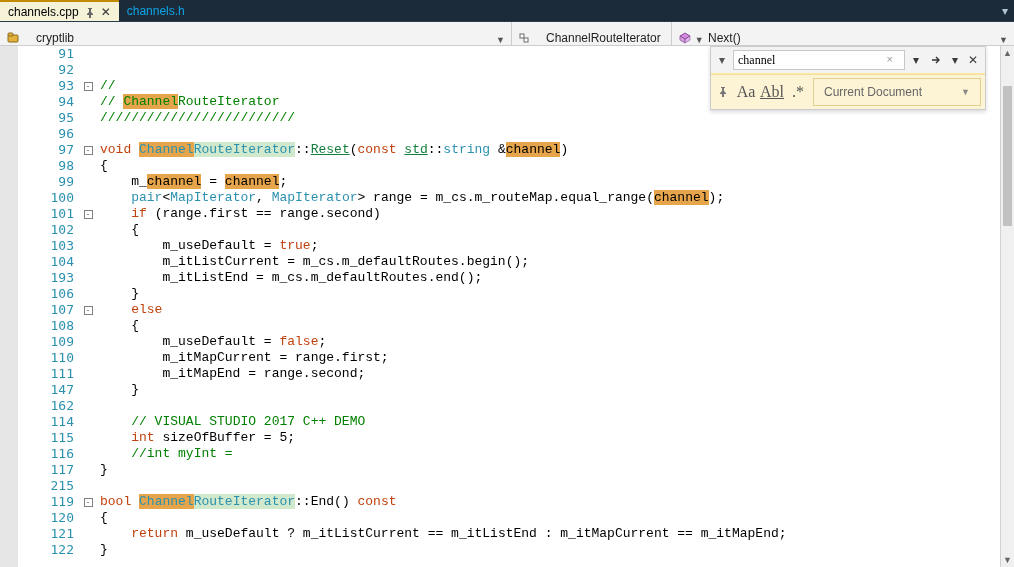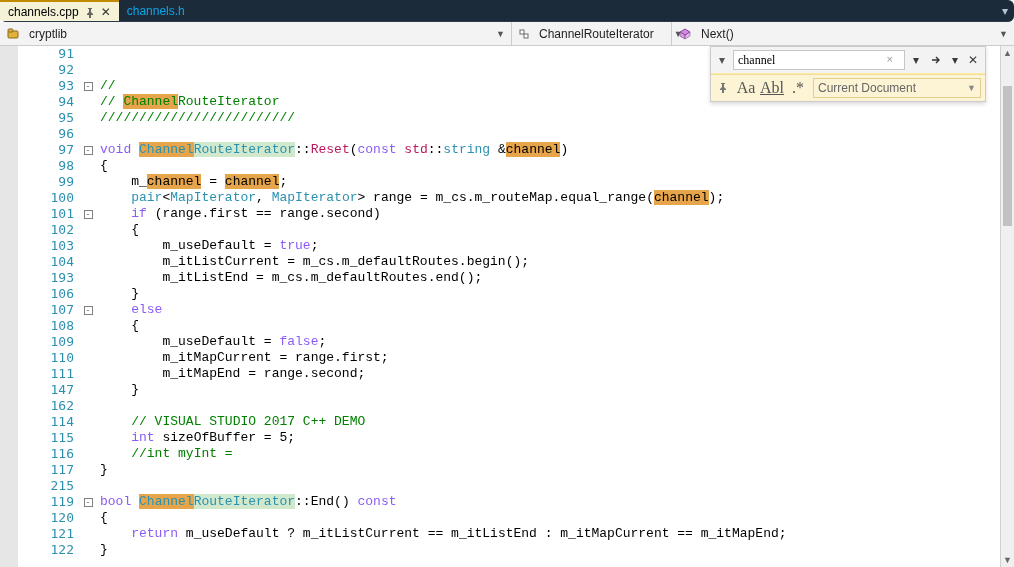--- a/index.html
+++ b/index.html
@@ -1,30 +1,30 @@
 <!DOCTYPE html>
 <html><head>
 <meta charset="utf-8">
 <style>
   * { margin: 0; padding: 0; box-sizing: border-box; }
   html, body { width: 1014px; height: 567px; overflow: hidden; font-family: "Segoe UI", Tahoma, sans-serif; font-size: 12px; background: #fff; }
 
   
-  .tabstrip { height: 22px; background: #1b2b3a; display: flex; align-items: stretch; border-bottom: 1px solid #2b3a4a; border-radius: 6px; }
+  .tabstrip { height: 22px; background: #1b2b3a; display: flex; align-items: stretch; border-bottom: 1px solid #2b3a4a; }
   .tab { display: flex; align-items: center; padding: 0 8px; color: #0ea5e9; cursor: pointer; font-size: 12px; gap: 6px; }
   .tab.active { background: #f6f2d8; color: #000; border-top: 2px solid #c28a00; }
   .tab .pin { width: 10px; height: 10px; display: inline-block; }
   .tab .pin svg { width: 10px; height:10px; fill: #666; }
   .tab .close { width: 10px; height: 10px; display:inline-flex; align-items:center; justify-content:center; color:#333; }
   .tabstrip .spacer { flex: 1; }
   .tabstrip .overflow { width: 18px; display:flex; align-items:center; justify-content:center; color:#b0c4d6; }
 
   
   .navbar { height: 24px; background: #f3f3f3; border-bottom: 1px solid #cccccc; display:flex; align-items:stretch; }
-  .navbox { display:flex; align-items:center; padding: 0 6px; border-right: 1px solid #cccccc; gap: 9px; color: #1e1e1e; cursor: pointer; }
+  .navbox { display:flex; align-items:flex-end; padding: 0 6px; border-right: 1px solid #cccccc; gap: 16px; color: #1e1e1e; cursor: pointer; }
   .navbox .drop { margin-left: 2px; color:#555; font-size:9px; }
   .navbox.project { width: 512px; }
   .navbox.class   { width: 160px; }
   .navbox.func    { flex: 1; border-right: none; }
   .nav-ico { width: 14px; height: 14px; display:inline-flex; align-items:center; justify-content:center; }
   .nav-ico.proj svg rect { fill:#e3b03a; stroke:#8a6d1f; }
   .nav-ico.func svg { }
   .nav-ico.func .cube { fill:#d28be0; stroke:#8a4a9a; }
 
   
@@ -33,45 +33,45 @@
   .foldcol { width: 16px; background:#ffffff; font-family: Consolas, monospace; font-size:10px; color:#808080; text-align:center; user-select:none; }
   .brk { width: 18px; background:#e6e6e6; }
   .codewrap { position:relative; flex:1; overflow:hidden; }
   .code { font-family: Consolas, "Courier New", monospace; font-size: 13px; line-height: 16px; white-space: pre; color:#000; padding-left: 4px; }
   .ln { height: 16px; display:block; }
   .gline { height: 16px; display:block; }
   .fold { height:16px; display:flex; align-items:center; justify-content:center; }
   .fold .box { width:9px; height:9px; border:1px solid #808080; font-size:8px; line-height:7px; text-align:center; color:#606060; cursor:pointer; }
 
   
-  .c-kw    { color:#8b5cf6; }
+  .c-kw    { color:#c2410c; }
   .c-cls   { color:#2b91af; }
   .c-cmt   { color:#008000; }
-  .c-id    { color:#be185d; }
+  .c-id    { color:#15803d;text-decoration:underline; }
   .c-punct { color:#000000; }
 
   
   .hl-sh   { background:#e6a54a; }            
   .hl-sel  { background:#d0e8cc; }
 
   
   .findpanel { position:absolute; top:0; right:14px; width:276px; background:#f3f3f3; border:1px solid #cccccc; box-shadow: 0 2px 4px rgba(0,0,0,.15); font-size:12px; }
   .findpanel .row { display:flex; align-items:center; padding: 3px 4px; gap:4px; border-top: 1px solid #ffe8a0; }
   .findpanel .row.first { border-top: none; border-bottom: 1px solid #ffe8a0; background:#f3f3f3; }
   .findpanel .toggle { width:14px; height:18px; display:flex; align-items:center; justify-content:center; color:#555; cursor:pointer; }
   .findpanel input.term { flex:1; height:20px; border:1px solid #c7c7c7; background:#fff; padding:0 4px; font-size:12px; font-family:"Segoe UI"; outline:none; }
   .findpanel .clr { position:absolute; right: 92px; top:6px; color:#999; cursor:pointer; font-size:11px; }
   .findpanel .ibtn { width:18px; height:20px; display:flex; align-items:center; justify-content:center; border:1px solid transparent; color:#3a3a3a; cursor:pointer; }
   .findpanel .ibtn.hist { width:14px; }
   .findpanel .ibtn.drop { width:12px; }
   .findpanel .close { width:16px; }
   .findpanel .row.second { background:#fdf4d6; border-top:1px solid #f0dfa0; }
   .findpanel .opt { width:22px; height:20px; display:flex; align-items:center; justify-content:center; border:1px solid transparent; cursor:pointer; font-size:16px; color:#555; font-family:"Segoe UI"; }
   .findpanel .opt.txt { font-family:"Segoe UI"; }
-  .findpanel .scopebox { flex:1; height:20px; border:1px solid #e0d090; background:#fdf4d6; display:flex; align-items:center; padding:0 4px; color:#666; justify-content:space-between; }
+  .findpanel .scopebox { flex:1; height:28px; border:1px solid #e0d090; background:#fdf4d6; display:flex; align-items:center; padding:0 10px; color:#666; justify-content:space-between; }
   .findpanel .pin { width:16px; display:flex; align-items:center; justify-content:center; cursor:pointer; }
 
   
   .vscroll { width:14px; background:#f0f0f0; border-left:1px solid #d0d0d0; position:relative; }
   .vscroll .thumb { position:absolute; left:2px; right:2px; top:40px; height:140px; background:#c2c2c2; }
   .vscroll .arrow { position:absolute; left:0; right:0; height:14px; display:flex; align-items:center; justify-content:center; color:#666; font-size:9px; cursor:pointer; }
   .vscroll .arrow.up { top:0; }
   .vscroll .arrow.down { bottom:0; }
 
   .brkline { height:16px; }

